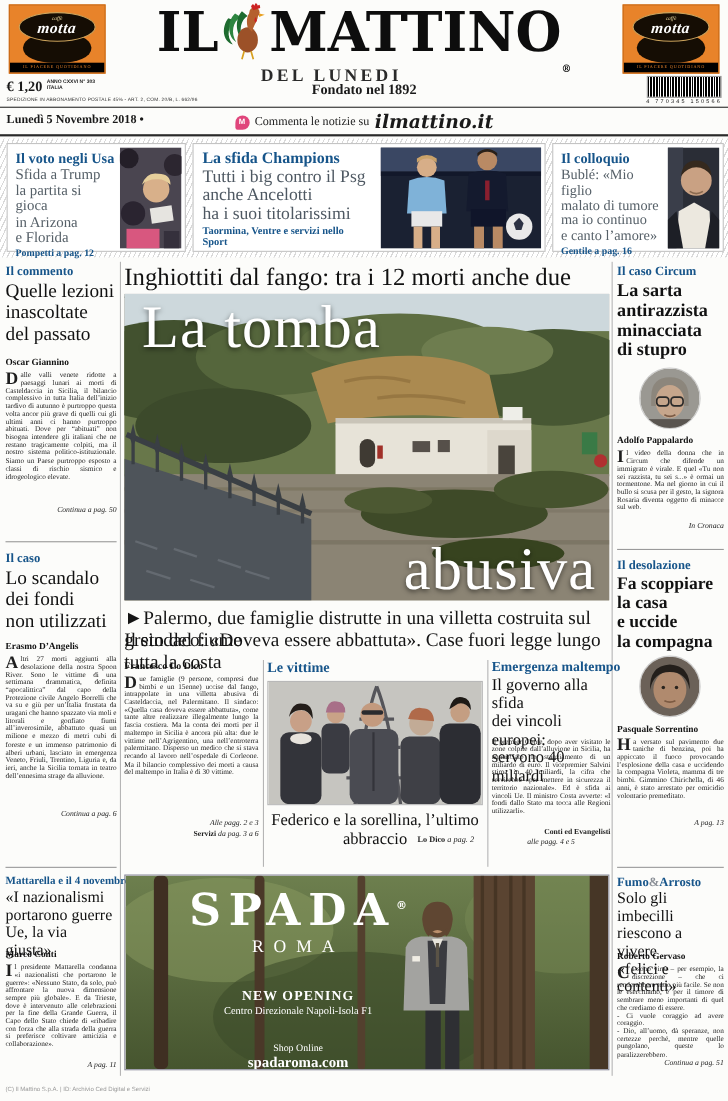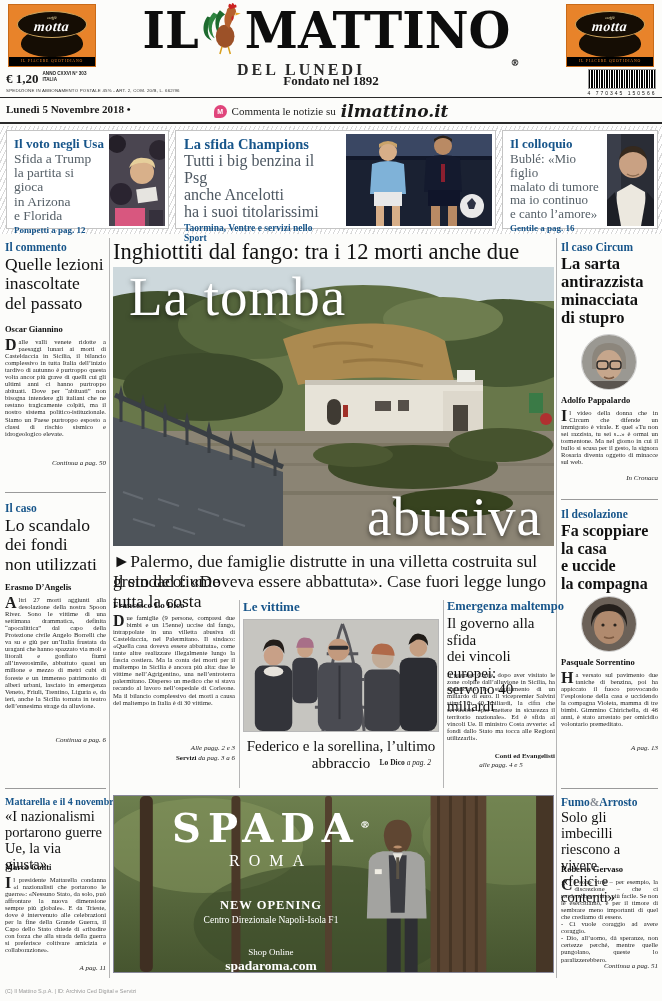--- a/index.html
+++ b/index.html
@@ -176,21 +176,21 @@
           <path d="M20,34 Q24,22 35,24 Q46,24 46,34 Q40,28 33,29 Q25,29 20,34 Z" fill="#e6cf9b"></path>
           <rect x="6" y="74" width="30" height="18" fill="#d8577f"></rect>
           <rect x="40" y="76" width="14" height="16" fill="#35303c"></rect>
         </svg>
       </div>
     </div>
 
     <div class="tcard" style="left:175px;width:321px;">
       <div style="padding:5px 8px;width:166px;">
         <div class="tkicker" style="font-size:14.5px;">La sfida Champions</div>
-        <div class="tdeck pre" style="font-size:16px;line-height:1.06;color:#4e5862;">Tutti i big benzina il Psg
+        <div class="tdeck pre" style="font-size:16px;line-height:1.06;color:#4e5862;">Tutti i big contro il Psg
 anche Ancelotti
 ha i suoi titolarissimi</div>
         <div class="tbyline" style="font-size:9.5px;margin-top:2px;">Taormina, Ventre e servizi nello Sport</div>
       </div>
       <div class="tphoto" style="right:3px;width:146px;">
         <svg width="146" height="92" viewBox="0 0 146 92" preserveAspectRatio="none">
           <rect width="146" height="92" fill="#1a2132"></rect>
           <rect width="146" height="22" fill="#3a4763"></rect>
           <rect y="22" width="146" height="4" fill="#12182a"></rect>
           <circle cx="42" cy="18" r="9" fill="#d7ae88"></circle>

